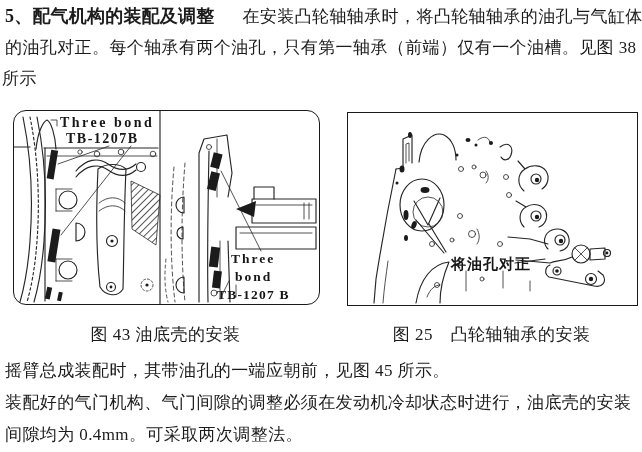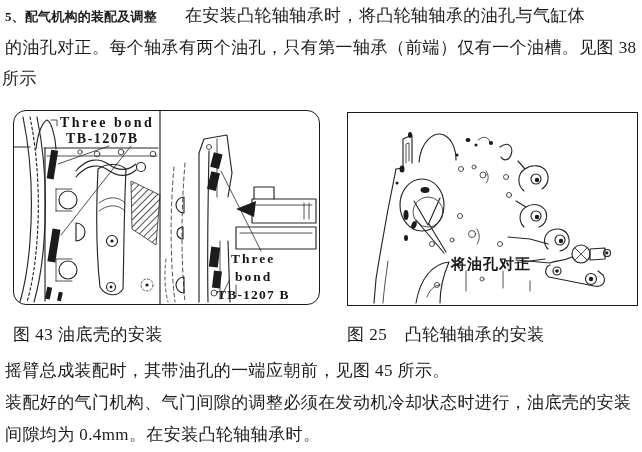--- a/index.html
+++ b/index.html
@@ -3,24 +3,24 @@
 <meta charset="utf-8">
 <style>
   html,body{margin:0;padding:0;}
   body{
     width:642px;height:452px;background:#ffffff;position:relative;
     font-family:"Liberation Serif","DejaVu Serif",serif;
     color:#1c1c1c;overflow:hidden;
   }
   .abs{position:absolute;white-space:nowrap;}
   .bodytext{font-size:17px;letter-spacing:0.4px;}
-  .headingtext{font-size:13px;font-weight:bold;letter-spacing:0.2px;margin-top:20px;}
+  .headingtext{font-size:18px;font-weight:bold;letter-spacing:0.2px;margin-top:20px;}
   .gap-after-heading{display:inline-block;width:28px;}
   .figbox{position:absolute;border:1.6px solid #1a1a1a;background:#fff;}
-  .caption{position:absolute;text-align:left;font-size:17px;letter-spacing:0.5px;}
+  .caption{position:absolute;text-align:center;font-size:17px;letter-spacing:0.5px;}
   svg{display:block;}
   .ink{stroke:#262626;fill:none;stroke-width:1.15;stroke-linecap:round;stroke-linejoin:round;}
   .thin{stroke-width:0.8;}
   .fillink{fill:#1b1b1b;stroke:none;}
   .svgtext{font-family:"Liberation Serif","DejaVu Serif",serif;font-weight:bold;fill:#161616;}
 </style>
 </head>
 <body>
 
 <div class="abs" style="top:4px;left:5px;">
@@ -183,13 +183,13 @@
   <line class="ink" x1="167" y1="150" x2="197" y2="146"></line>
   <text class="svgtext" x="103" y="156" font-size="15" letter-spacing="1">将油孔对正</text>
 </svg>
 </div>
 
 <div class="caption" style="top:323px;left:13px;width:305px;">图 43 油底壳的安装</div>
 <div class="caption" style="top:323px;left:347px;width:289px;">图 25　凸轮轴轴承的安装</div>
 
 <div class="abs bodytext" style="top:359px;left:5px;">摇臂总成装配时，其带油孔的一端应朝前，见图 45 所示。</div>
 <div class="abs bodytext" style="top:391px;left:5px;">装配好的气门机构、气门间隙的调整必须在发动机冷却状态时进行，油底壳的安装</div>
-<div class="abs bodytext" style="top:423px;left:5px;">间隙均为 0.4mm。在安装凸轮轴轴承时。</div>
+<div class="abs bodytext" style="top:423px;left:5px;">间隙均为 0.4mm。可采取两次调整法。</div>
 
 </body></html>

